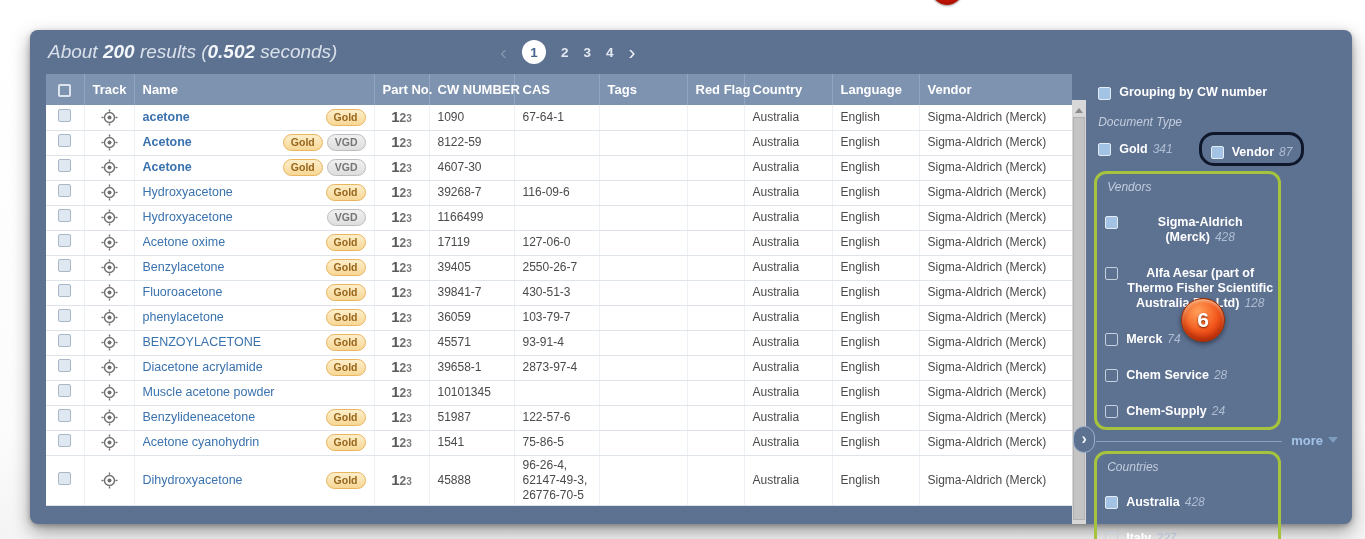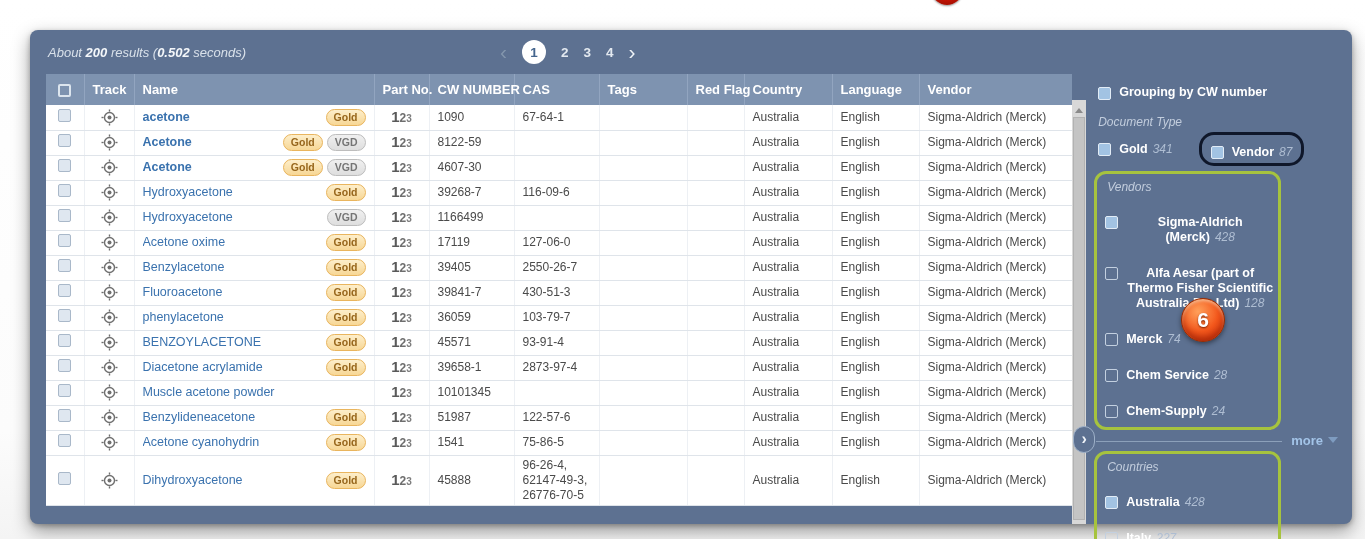--- a/index.html
+++ b/index.html
@@ -10,21 +10,21 @@
   .red-orb { position:absolute; left:931px; top:-27px; width:32px; height:32px; border-radius:50%;
     background:radial-gradient(circle at 50% 30%, #ff5a35, #d01505 55%, #8e0d00 95%);
     box-shadow:0 1px 2px rgba(0,0,0,.4); }
 
   .panel { position:absolute; left:30px; top:30px; width:1322px; height:494px;
     background:#5d7191; border-radius:8px;
     box-shadow:0 7px 18px rgba(0,0,0,.38), 0 2px 5px rgba(0,0,0,.25); }
 
   
   .results-bar { height:44px; display:flex; align-items:center; padding:0 18px; position:relative; }
-  .results-text { font-style:italic; font-size:13px; color:#d9e1ea; white-space:pre;text-align:center; }
+  .results-text { font-style:italic; font-size:19px; color:#d9e1ea; white-space:pre;text-align:center; }
   .results-text b { color:#f4f7fa; }
   .pagination { position:absolute; left:470px; top:0; height:44px; display:flex; align-items:center; gap:15px; }
   .pg-arrow { font-size:21px; line-height:20px; cursor:pointer; font-weight:400; }
   .pg-prev { color:#8396ac; }
   .pg-next { color:#f0f4f8; }
   .pg-num { color:#e3e9f0; font-weight:bold; font-size:13.5px; cursor:pointer; }
   .pg-num.active { background:#fff; color:#44658d; width:24px; height:24px; border-radius:50%;
     display:flex; align-items:center; justify-content:center; }
 
   

